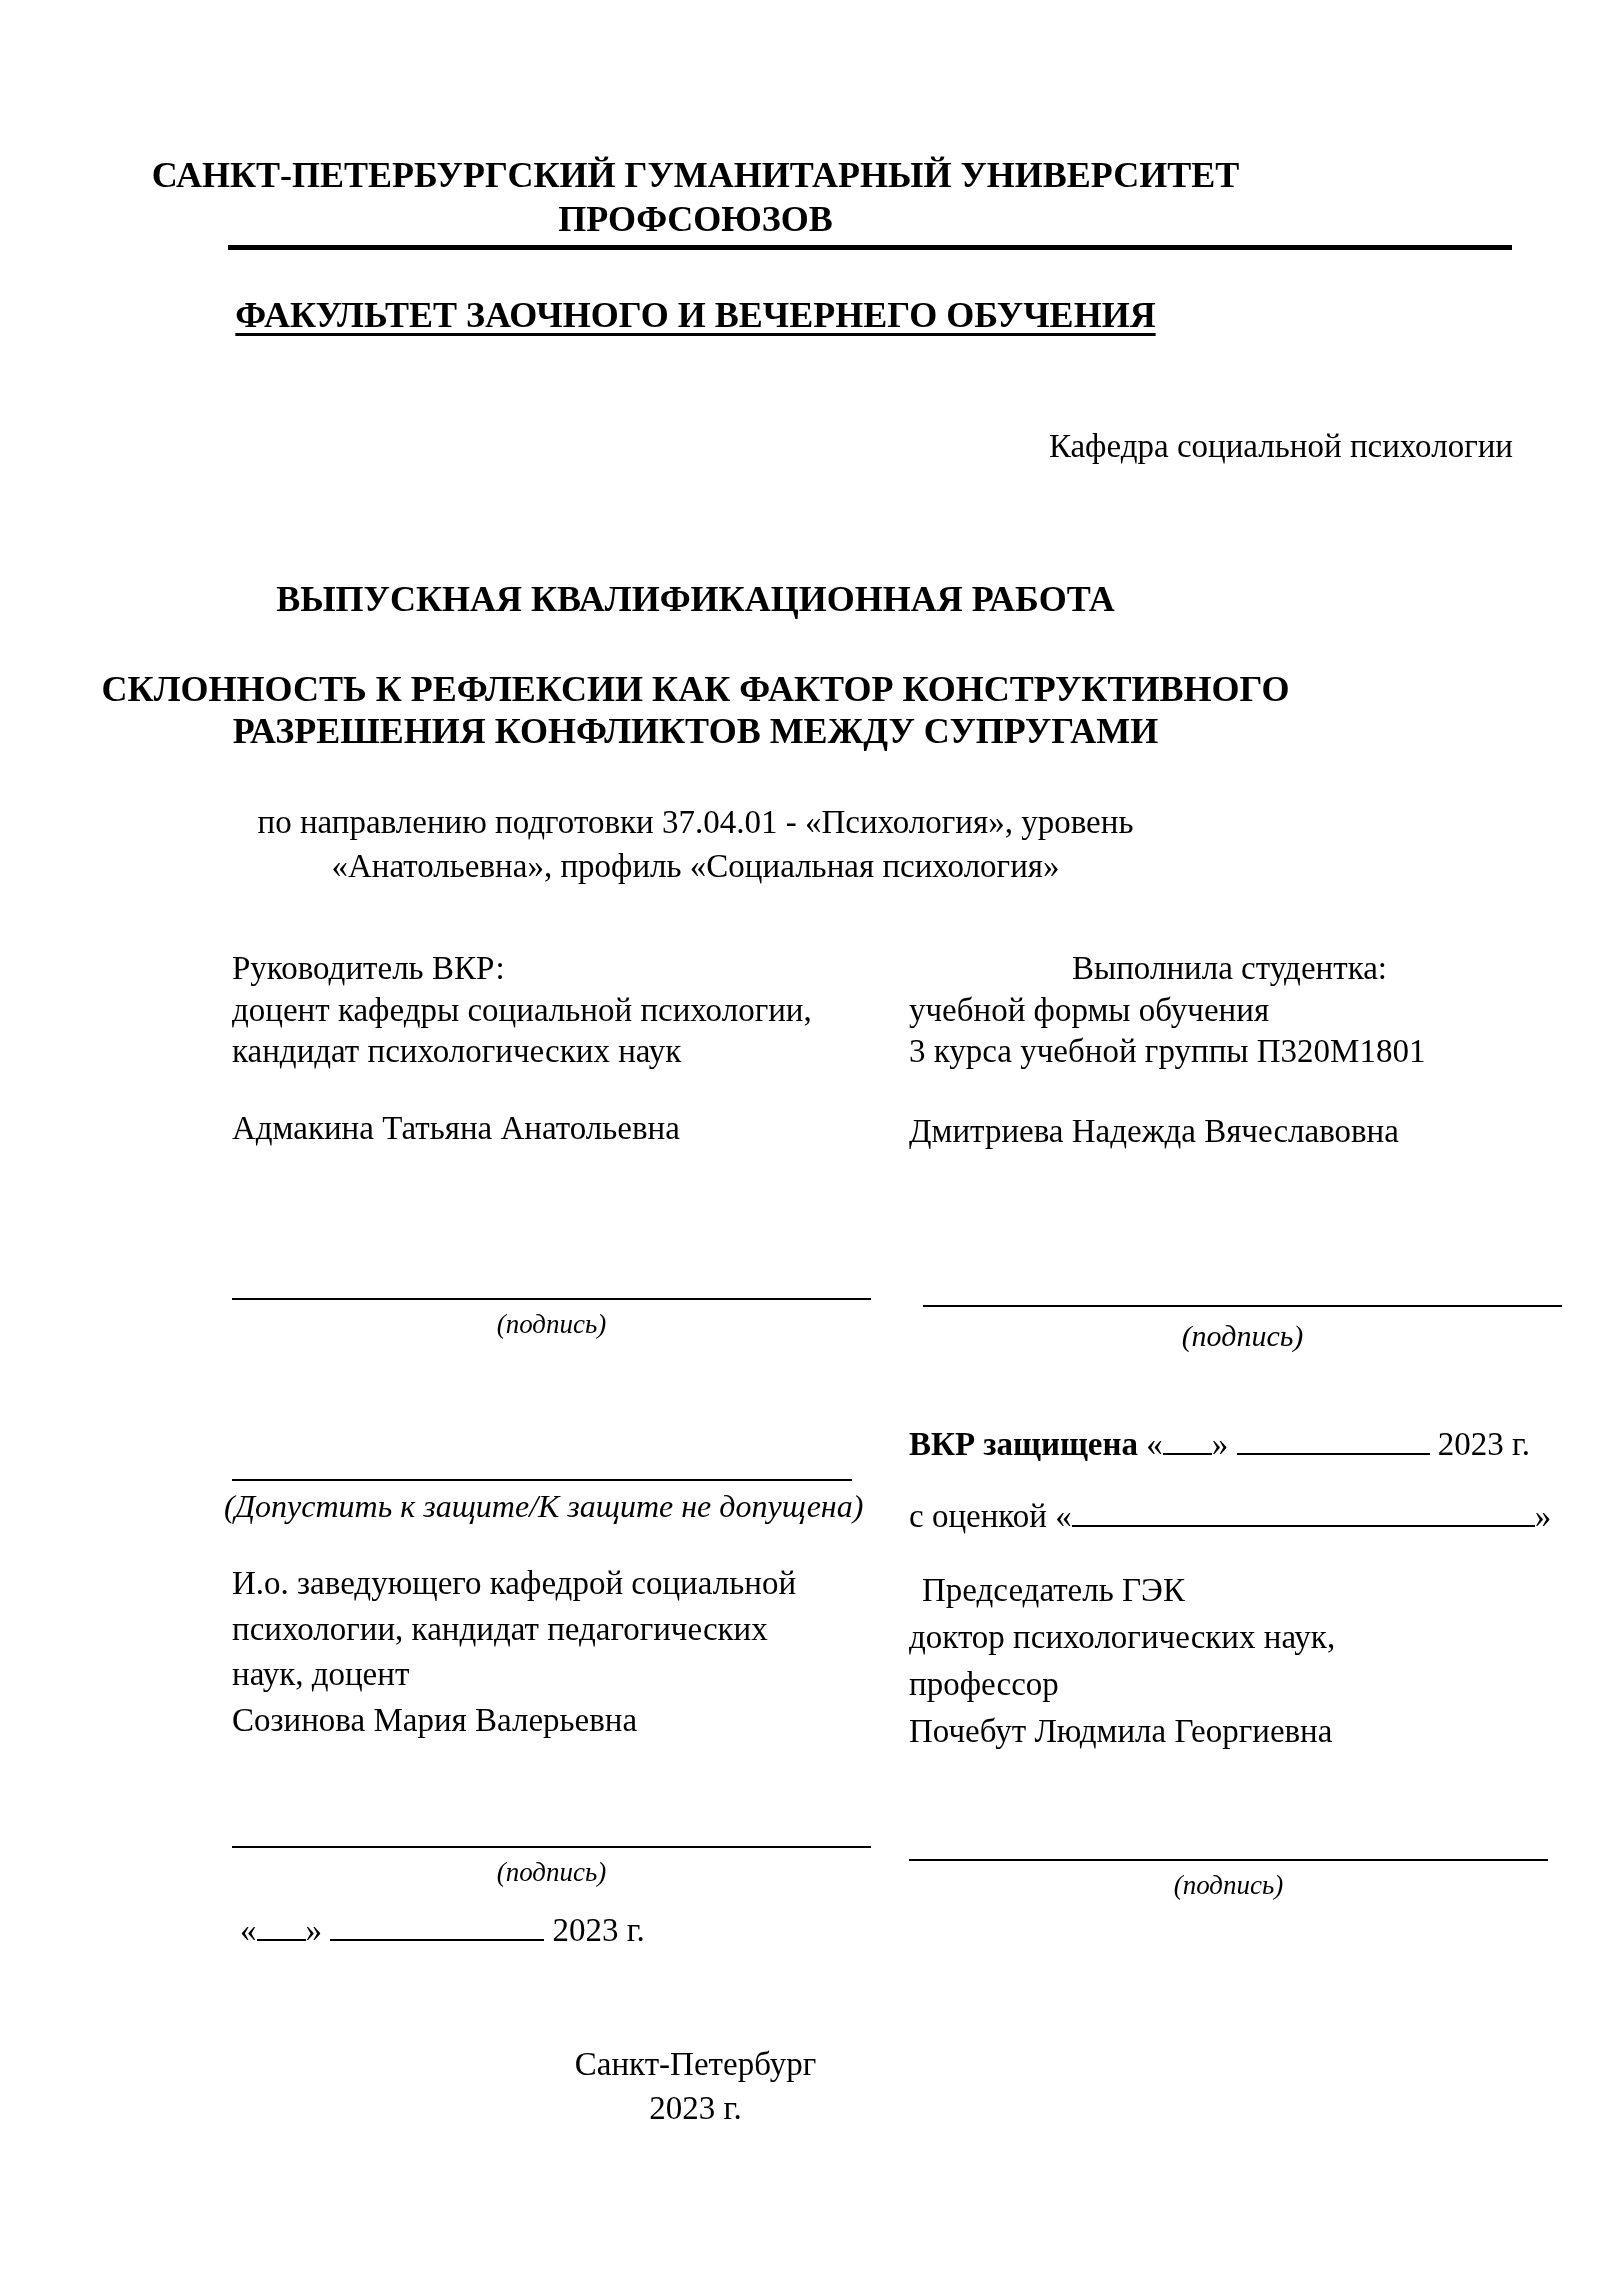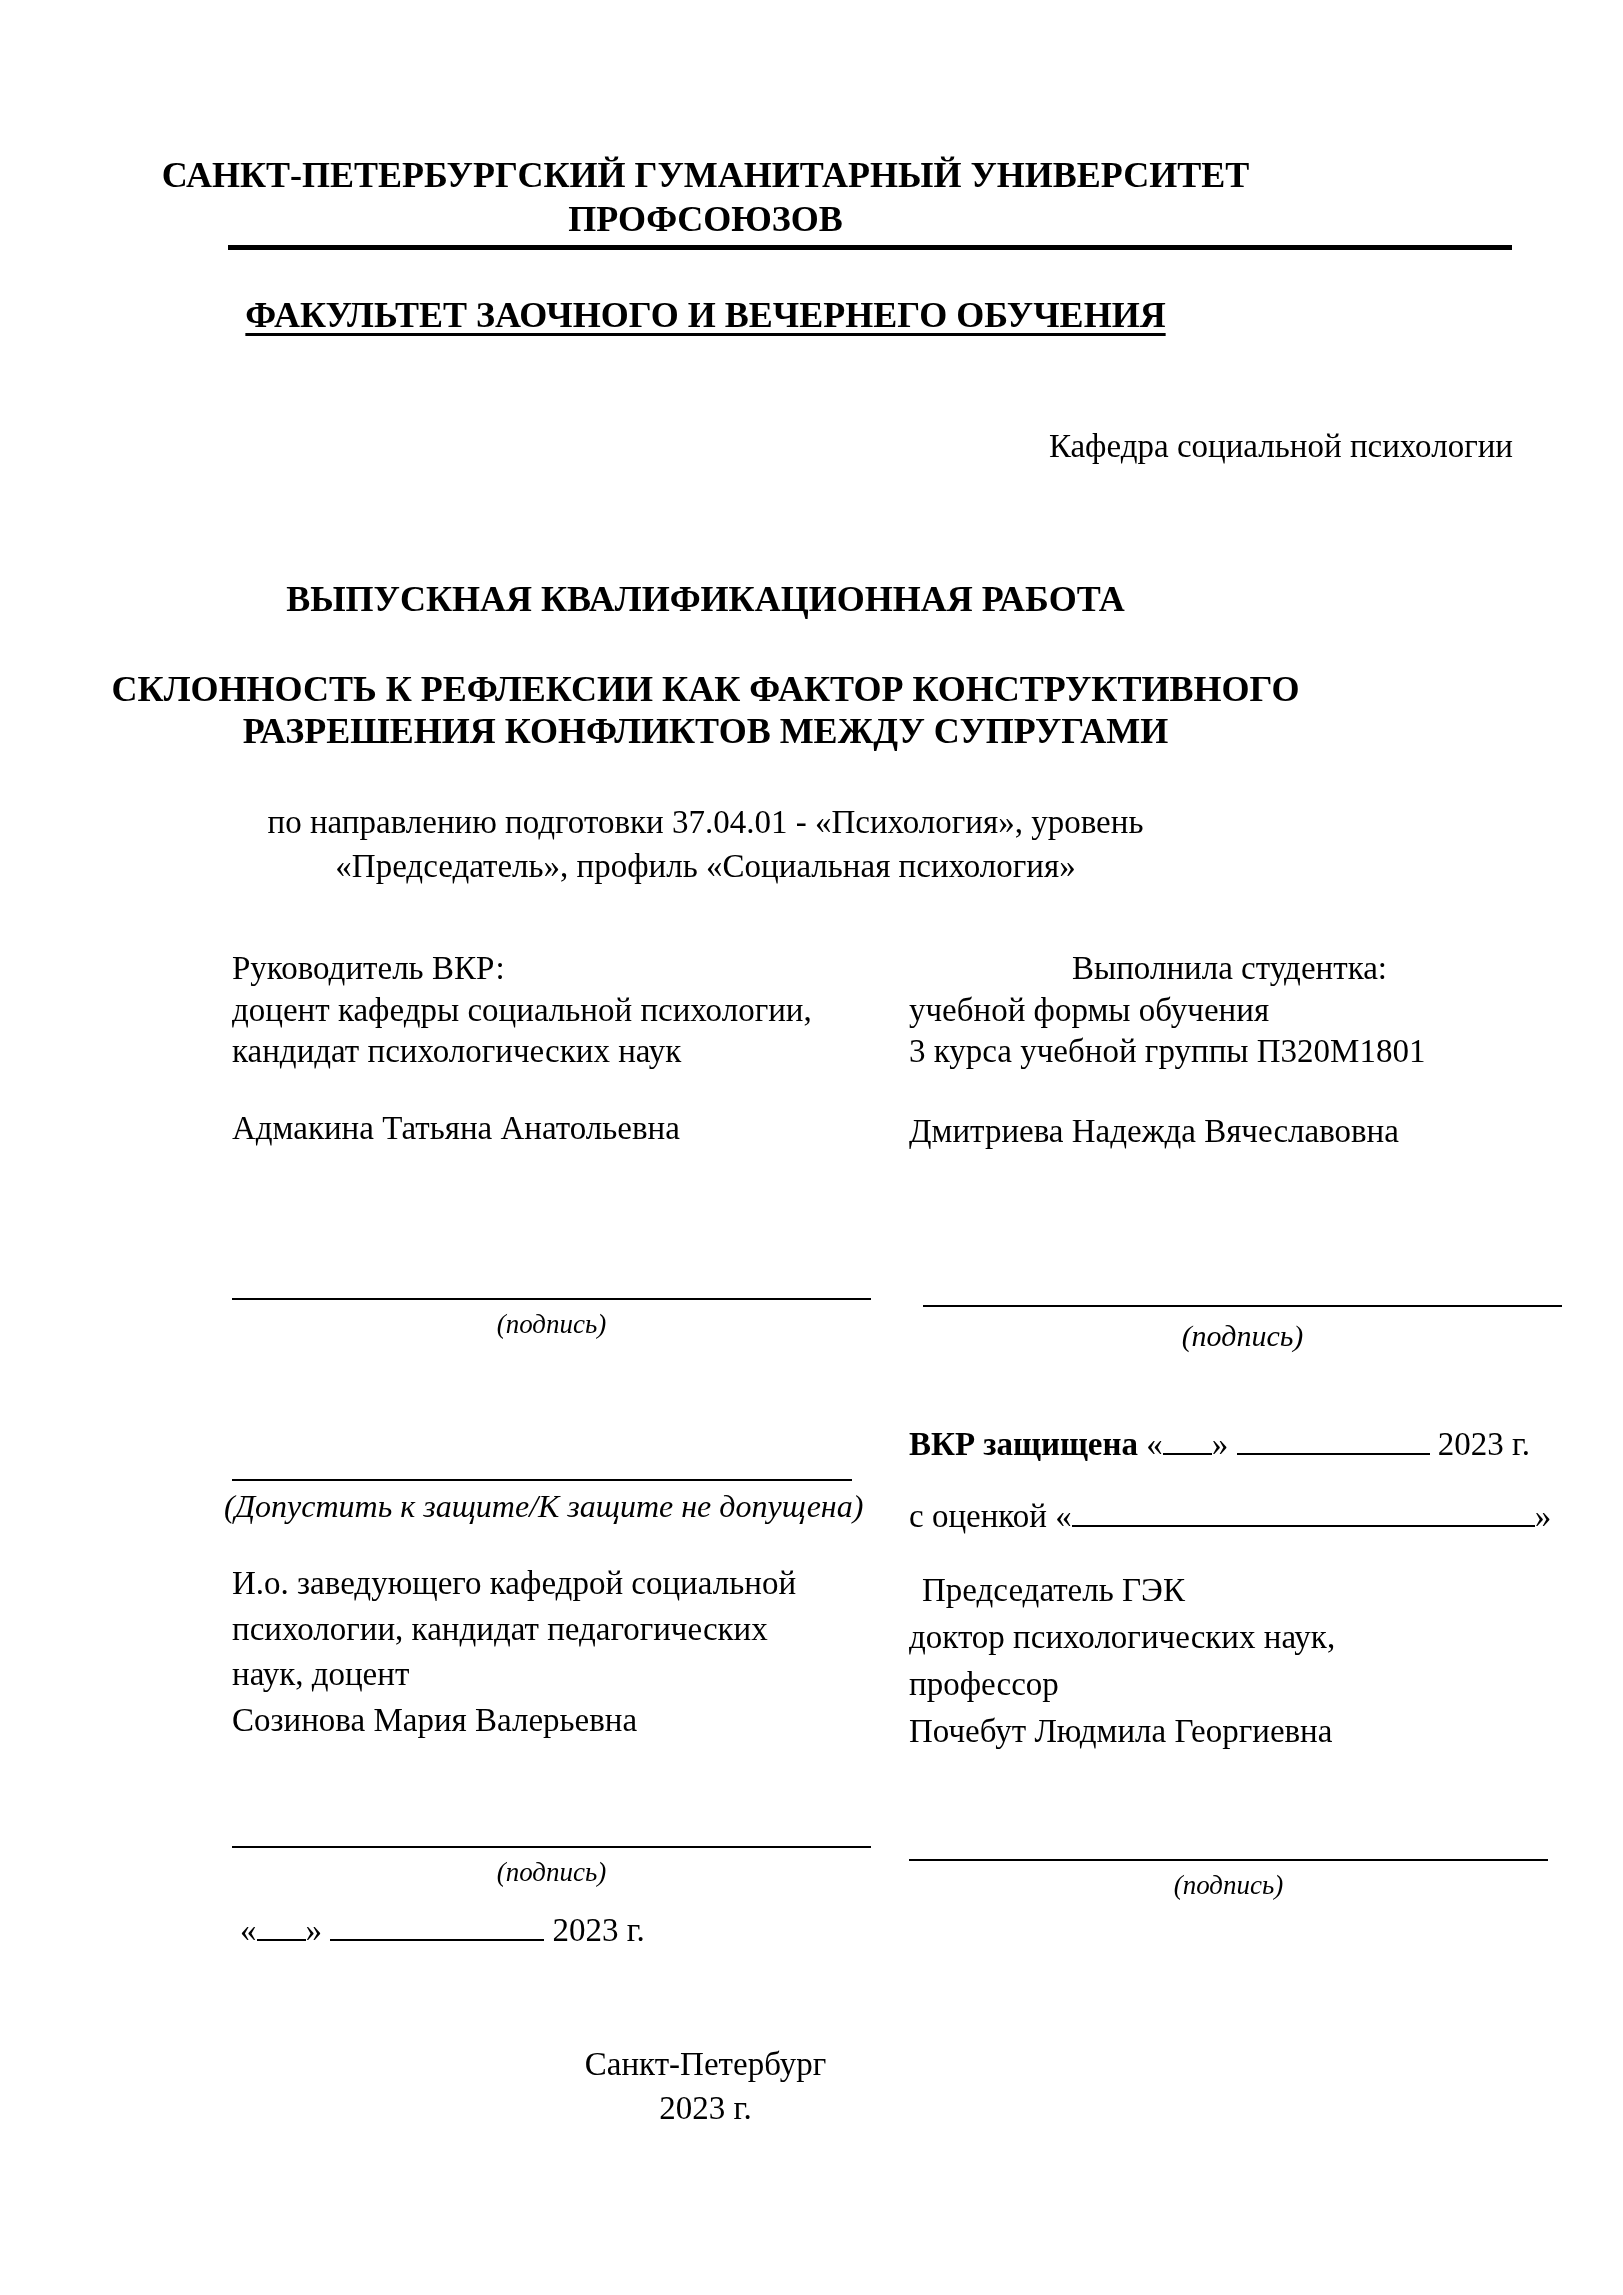--- a/index.html
+++ b/index.html
@@ -2,21 +2,21 @@
 <html style="font-size:12.6px"><head>
   <meta charset="utf-8">
   <style>
     html, body { margin: 0; padding: 0; background: #ffffff; }
     body {
       width: 1623px; height: 2295px; position: relative; overflow: hidden;
       font-family: "Liberation Serif", "DejaVu Serif", serif;
       color: #000000;
     }
     .abs { position: absolute; white-space: nowrap; }
-    .center { left: 12px; width: 1387px; text-align: center; }
+    .center { left: 2px; width: 1387px; text-align: center; }
     .bold { font-weight: bold; }
     .h1 { font-size: 36px; font-weight: bold; line-height: 41px; }
     .body-text { font-size: 33px; line-height: 42px; }
     .small-italic { font-size: 27px; font-style: italic; }
     .rule { position: absolute; background: #000; }
     .underline-field { display: inline-block; border-bottom: 2.4px solid #000; height: 28px; vertical-align: baseline; }
   </style>
 </head>
 <body>
 
@@ -27,21 +27,21 @@
 <div class="abs center h1" style="top:295px;">
   <span style="text-decoration: underline; text-decoration-thickness: 3.1px; text-underline-offset: 6.3px; margin-top: 40px;">ФАКУЛЬТЕТ ЗАОЧНОГО И ВЕЧЕРНЕГО ОБУЧЕНИЯ</span>
 </div>
 
 <div class="abs body-text" style="right:110px; top:425px;">Кафедра социальной психологии</div>
 
 <div class="abs center h1" style="top:579px;">ВЫПУСКНАЯ КВАЛИФИКАЦИОННАЯ РАБОТА</div>
 <div class="abs center h1" style="top:669px;">СКЛОННОСТЬ К РЕФЛЕКСИИ КАК ФАКТОР КОНСТРУКТИВНОГО</div>
 <div class="abs center h1" style="top:711px;">РАЗРЕШЕНИЯ КОНФЛИКТОВ МЕЖДУ СУПРУГАМИ</div>
 <div class="abs center body-text" style="top:801px;">по направлению подготовки 37.04.01 - «Психология», уровень</div>
-<div class="abs center body-text" style="top:845px;">«Председатель», профиль «Социальная психология»</div>
+<div class="abs center body-text" style="top:845px;">«Анатольевна», профиль «Социальная психология»</div>
 
 <div class="abs body-text" style="left:232px; top:947px;">Руководитель ВКР:</div>
 <div class="abs body-text" style="left:232px; top:989px;">доцент кафедры социальной психологии,</div>
 <div class="abs body-text" style="left:232px; top:1030px;">кандидат психологических наук</div>
 <div class="abs body-text" style="left:232px; top:1107px;">Адмакина Татьяна Анатольевна</div>
 
 <div class="abs body-text" style="left:1072px; top:947px;">Выполнила студентка:</div>
 <div class="abs body-text" style="left:909px; top:989px;">учебной формы обучения</div>
 <div class="abs body-text" style="left:909px; top:1030px;">3 курса учебной группы  П320М1801</div>
 <div class="abs body-text" style="left:909px; top:1110px;">Дмитриева Надежда Вячеславовна</div>

